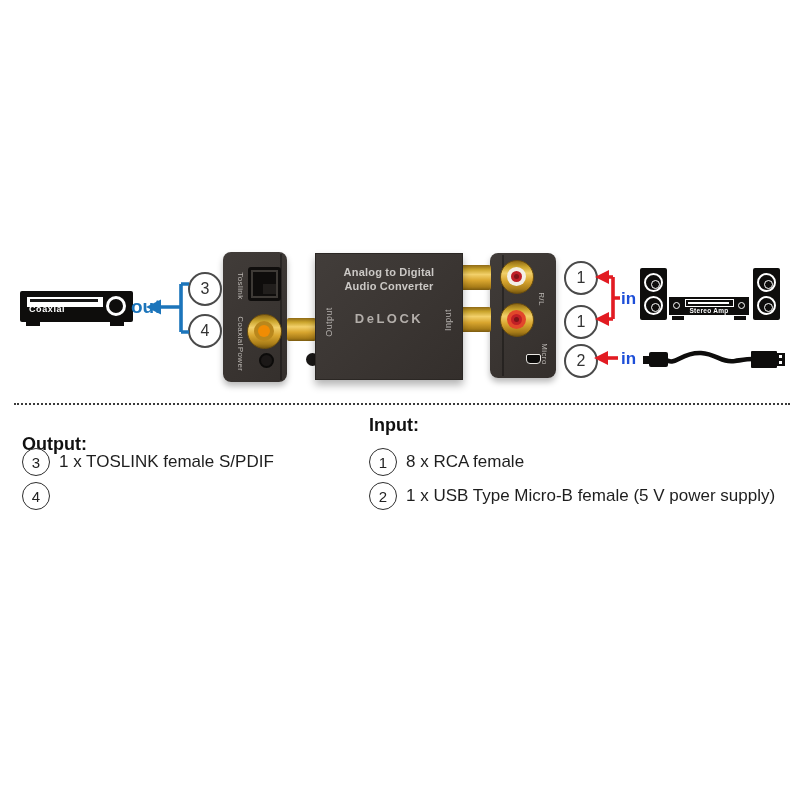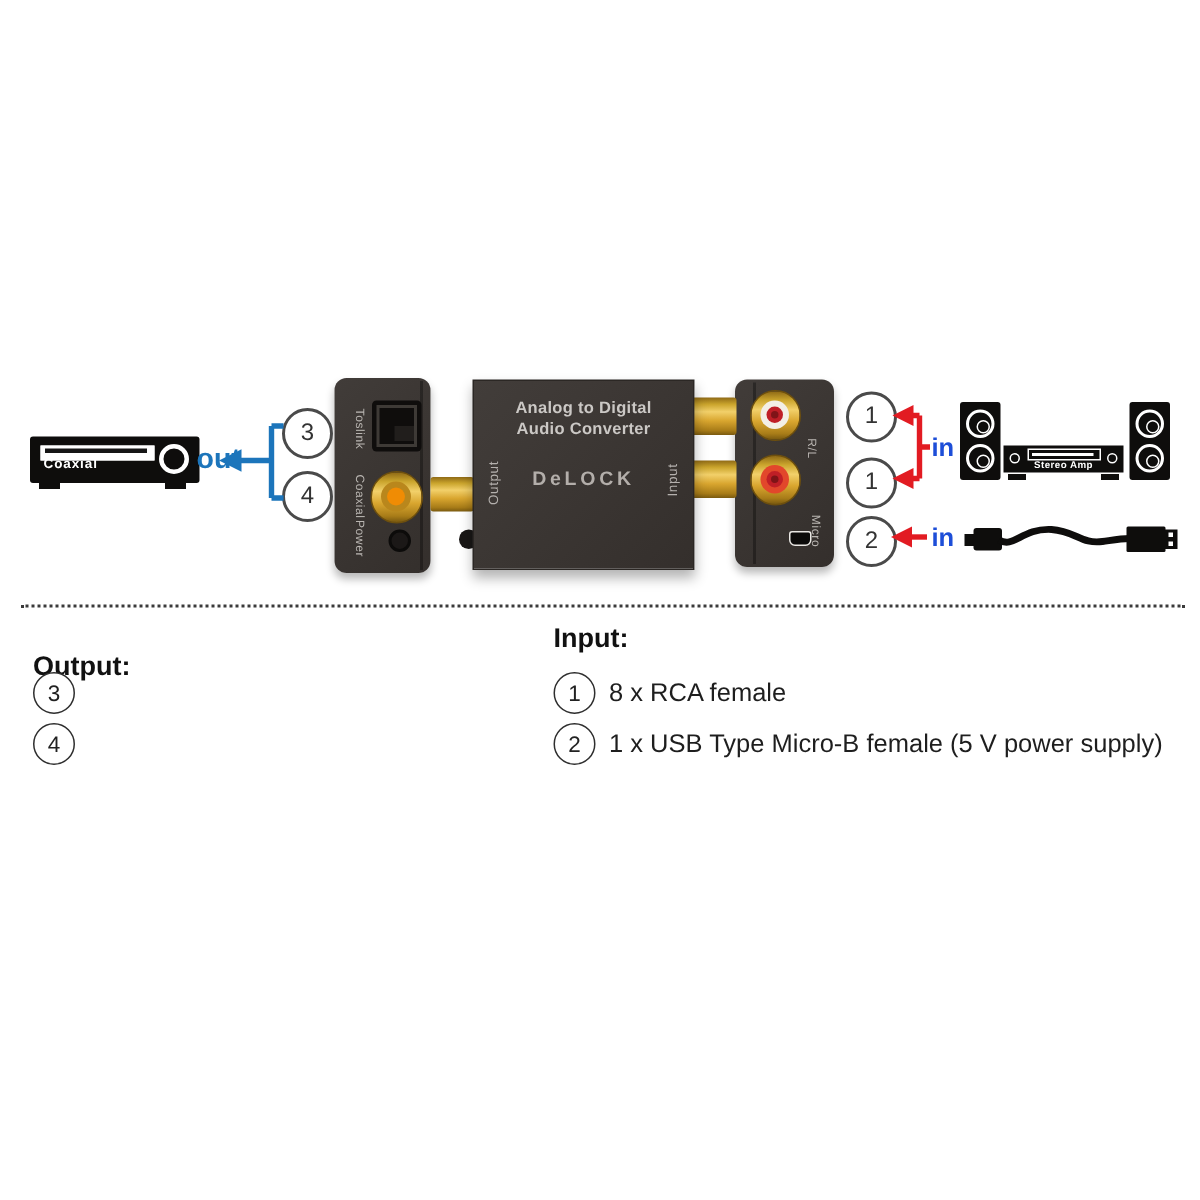--- a/index.html
+++ b/index.html
@@ -219,20 +219,21 @@
     <path d="M666,360 C676,366 681,352 701,353 C717,354 721,363 735,361 C742,360 747,359 753,359" stroke="#0e0d0c" stroke-width="4.6" fill="none"></path>
   </svg>
 
   <div class="abs sep"></div>
 
   <div class="abs legend-heading" style="left:22px;top:415px;margin-top:19px;">Output:</div>
   <div class="abs legend-heading" style="left:369px;top:415px;">Input:</div>
 
   <div class="abs legend-row" style="left:22px;top:448px;">
     <div class="legend-circle">3</div>
+    <div class="legend-text">1 x TOSLINK female S/PDIF</div>
   </div>
   <div class="abs legend-row" style="left:22px;top:482px;">
     <div class="legend-circle">4</div>
   </div>
   <div class="abs legend-row" style="left:369px;top:448px;">
     <div class="legend-circle">1</div>
     <div class="legend-text">8 x RCA female</div>
   </div>
   <div class="abs legend-row" style="left:369px;top:482px;">
     <div class="legend-circle">2</div>

